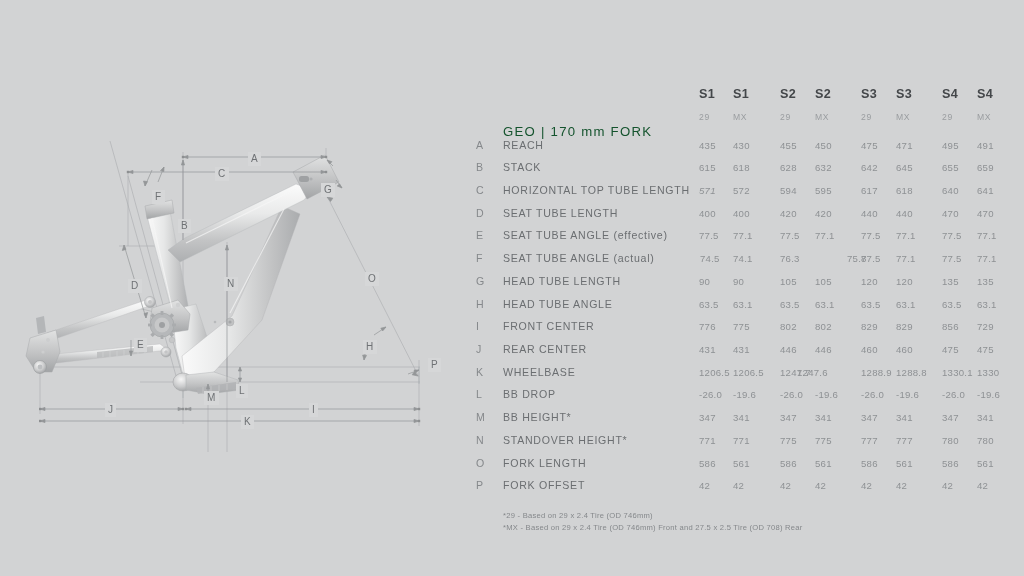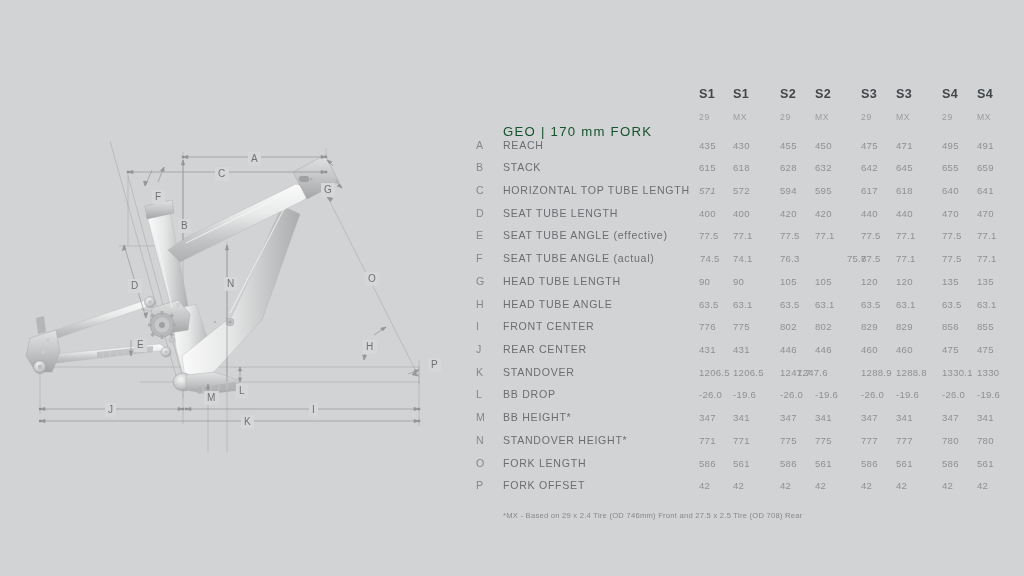--- a/index.html
+++ b/index.html
@@ -444,37 +444,37 @@
       <div class="row" style="top: 320.26px;">
         <div class="row-letter">I</div>
         <div class="row-label">FRONT CENTER</div>
         <div class="cell" style="left: 229px;">776</div>
         <div class="cell" style="left: 263px;">775</div>
         <div class="cell" style="left: 310px;">802</div>
         <div class="cell" style="left: 345px;">802</div>
         <div class="cell" style="left: 391px;">829</div>
         <div class="cell" style="left: 426px;">829</div>
         <div class="cell" style="left: 472px;">856</div>
-        <div class="cell" style="left: 507px;">855</div>
+        <div class="cell" style="left: 507px;">729</div>
       </div>
       <div class="row" style="top: 342.98px;">
         <div class="row-letter">J</div>
         <div class="row-label">REAR CENTER</div>
         <div class="cell" style="left: 229px;">431</div>
         <div class="cell" style="left: 263px;">431</div>
         <div class="cell" style="left: 310px;">446</div>
         <div class="cell" style="left: 345px;">446</div>
         <div class="cell" style="left: 391px;">460</div>
         <div class="cell" style="left: 426px;">460</div>
         <div class="cell" style="left: 472px;">475</div>
         <div class="cell" style="left: 507px;">475</div>
       </div>
       <div class="row" style="top: 365.7px;">
         <div class="row-letter">K</div>
-        <div class="row-label">STANDOVER</div>
+        <div class="row-label">WHEELBASE</div>
         <div class="cell" style="left: 229px;">1206.5</div>
         <div class="cell" style="left: 263px;">1206.5</div>
         <div class="cell" style="left: 310px;">1247.7</div>
         <div class="cell" style="left: 327px;">1247.6</div>
         <div class="cell" style="left: 391px;">1288.9</div>
         <div class="cell" style="left: 426px;">1288.8</div>
         <div class="cell" style="left: 472px;">1330.1</div>
         <div class="cell" style="left: 507px;">1330</div>
       </div>
       <div class="row" style="top: 388.42px;">
@@ -533,15 +533,16 @@
         <div class="cell" style="left: 310px;">42</div>
         <div class="cell" style="left: 345px;">42</div>
         <div class="cell" style="left: 391px;">42</div>
         <div class="cell" style="left: 426px;">42</div>
         <div class="cell" style="left: 472px;">42</div>
         <div class="cell" style="left: 507px;">42</div>
       </div>
     </div>
 
   <div class="footnotes">
+    <div>*29 - Based on 29 x 2.4 Tire (OD 746mm)</div>
     <div>*MX - Based on 29 x 2.4 Tire (OD 746mm) Front and 27.5 x 2.5 Tire (OD 708) Rear</div>
   </div>
 </div>
 
 </body></html>

